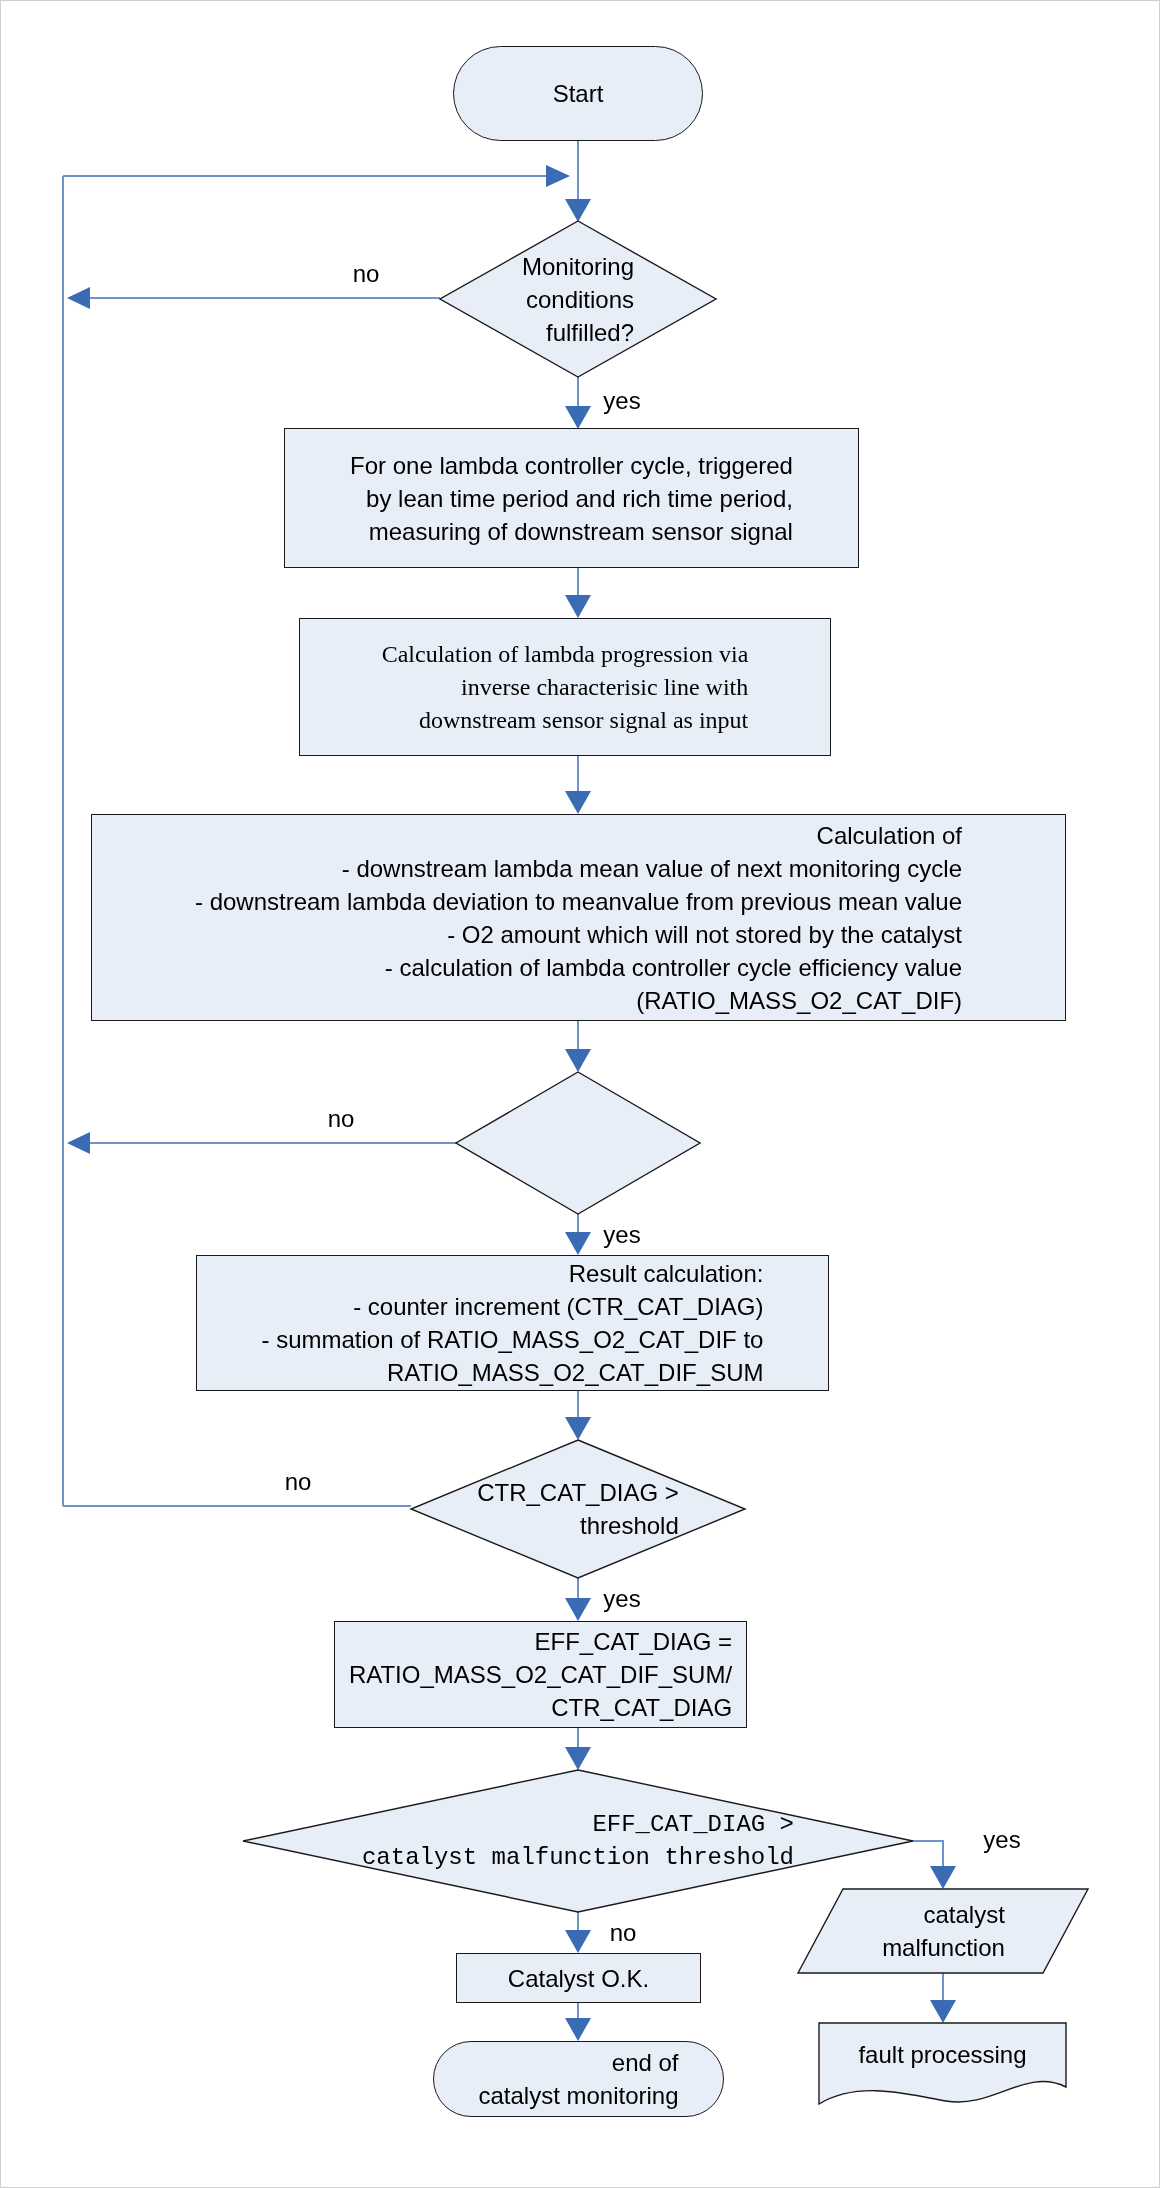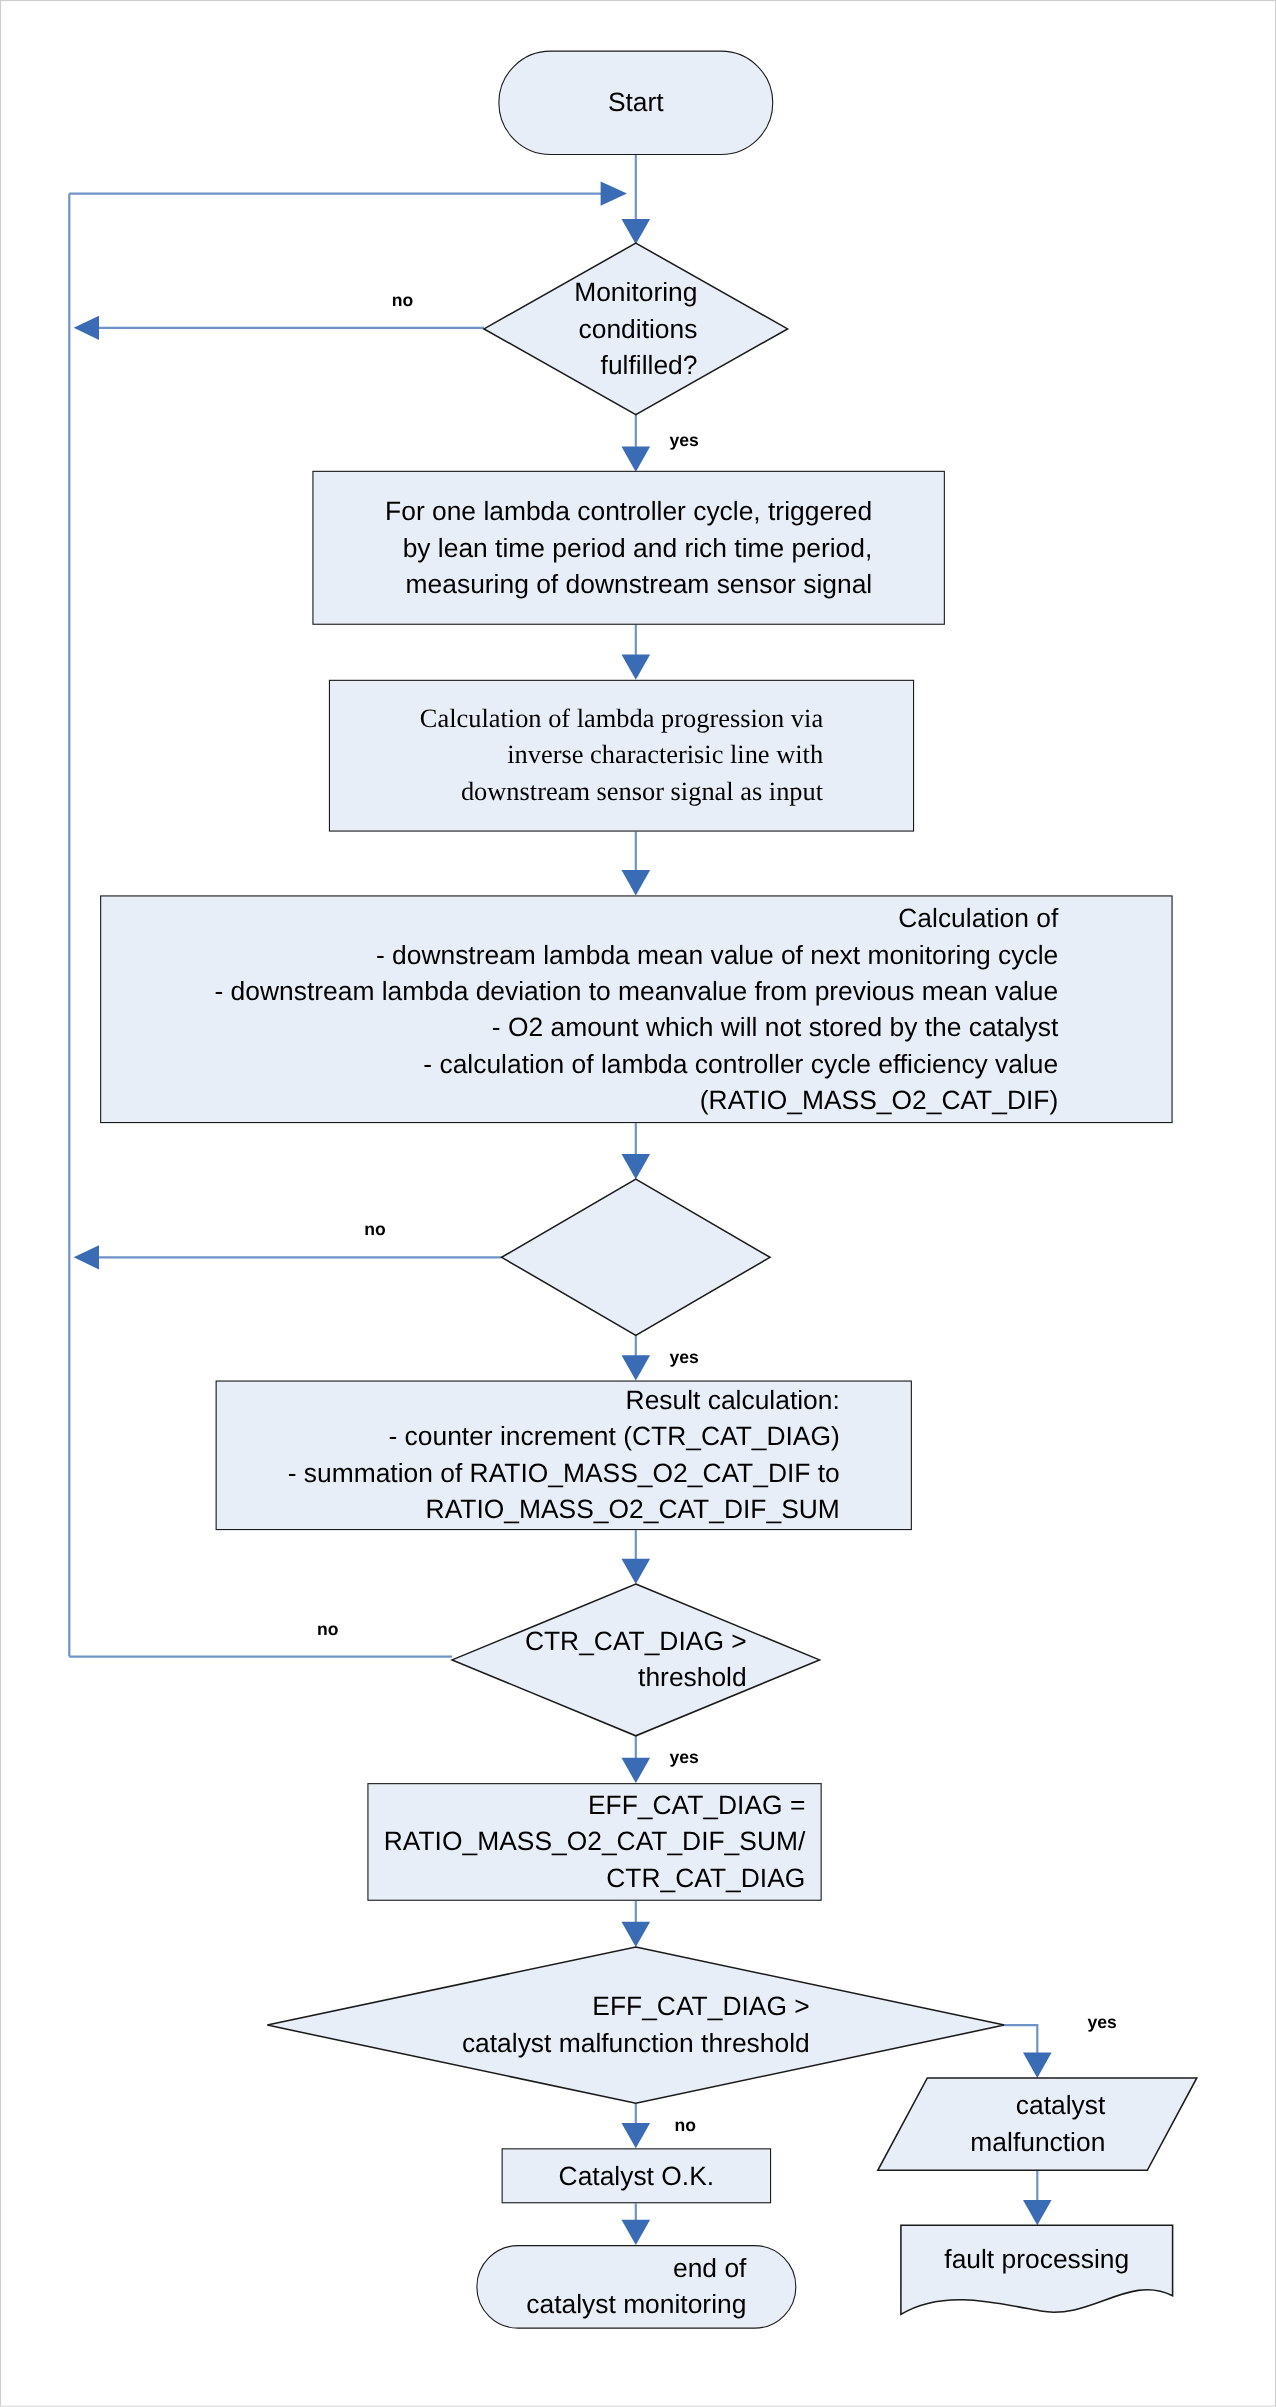--- a/index.html
+++ b/index.html
@@ -25,23 +25,22 @@
     background:#E8EEF7;border:1.4px solid #1a1a1a;
   }
   .term{
     background:#E8EEF7;border:1.4px solid #1a1a1a;
   }
   .overlay{ 
     background:transparent;border:none;
   }
   .edge-label{
     position:absolute;z-index:2;
-    font-size:16px;line-height:30px;
+    font-size:24px;line-height:30px;
     text-align:center;
-    font-weight:bold;
   }
 </style>
 </head>
 <body>
 
 <div id="canvas">
 
   <svg id="edge-layer" width="1160" height="2188" viewBox="0 0 1160 2188" fill="none" xmlns="http://www.w3.org/2000/svg">
 
     <g stroke="#6E93C7" stroke-width="2">
@@ -143,21 +142,21 @@
 conditions
 fulfilled?</div>
 
   <div class="node term" style="left:432px;top:2040px;width:291px;height:76px;border-radius:39px;">end of
 catalyst monitoring</div>
 
 
   <div class="node overlay" style="left:410px;top:1439px;width:334px;height:138px;">CTR_CAT_DIAG &gt;
 threshold</div>
 
-  <div class="node overlay" style="left:242px;top:1769px;width:670px;height:142px;">EFF_CAT_DIAG &gt;
+  <div class="node overlay" style="left:242px;top:1769px;width:670px;height:142px;font-family:Liberation Mono, monospace;">EFF_CAT_DIAG &gt;
 catalyst malfunction threshold</div>
 
   <div class="node overlay" style="left:820px;top:1888px;width:245px;height:84px;">catalyst
 malfunction</div>
 
   <div class="node overlay" style="left:818px;top:2020px;width:247px;height:66px;">fault processing</div>
 
   <div class="edge-label" style="left:335px;top:258px;width:60px;">no</div>
   <div class="edge-label" style="left:588px;top:385px;width:66px;">yes</div>
 

